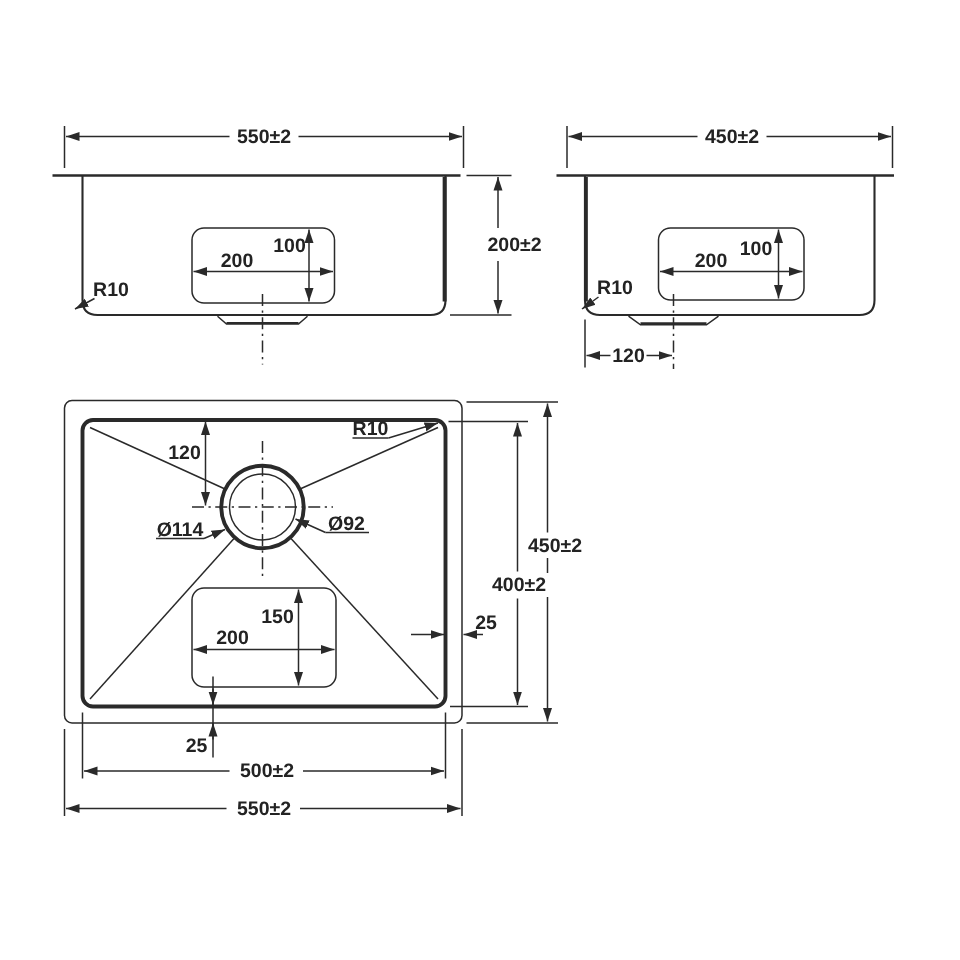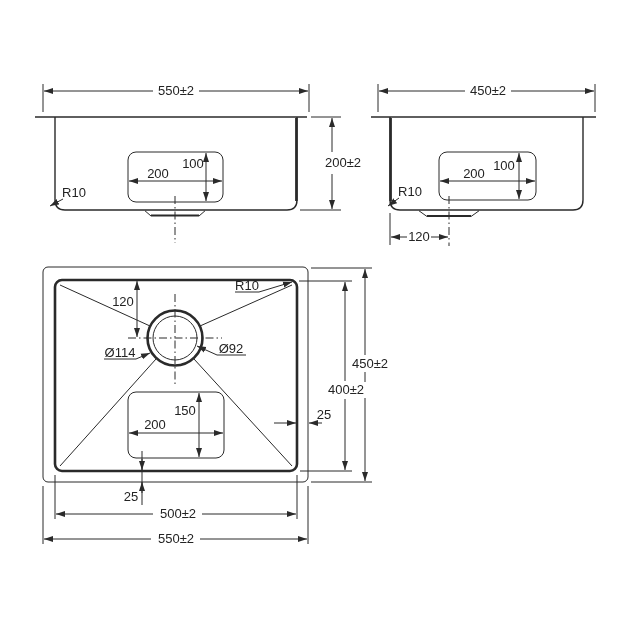--- a/index.html
+++ b/index.html
@@ -1,16 +1,16 @@
 <!DOCTYPE html>
 <html><head>
 <meta charset="utf-8">
 <style>
   html,body{margin:0;padding:0;background:#ffffff;}
-  .stage{position:relative;width:640px;height:640px;background:#ffffff;overflow:hidden;}
+  .stage{position:relative;width:640px;height:640px;background:#ffffff;overflow:hidden;font-weight:bold;}
   svg{position:absolute;left:0;top:0;}
   .dim-text{font-family:"Liberation Sans","DejaVu Sans",sans-serif;font-size:13px;fill:#232323;}
   .thin{stroke:#2a2a2a;stroke-width:1;fill:none;}
   .med{stroke:#2a2a2a;stroke-width:1.4;fill:none;}
   .rim{stroke:#2a2a2a;stroke-width:1.7;fill:none;}
   .thick{stroke:#2a2a2a;stroke-width:2.6;fill:none;}
   .cl{stroke:#2a2a2a;stroke-width:1;fill:none;stroke-dasharray:8 3 1.5 3;}
   .arr{fill:#2a2a2a;}
 </style>
 </head>

